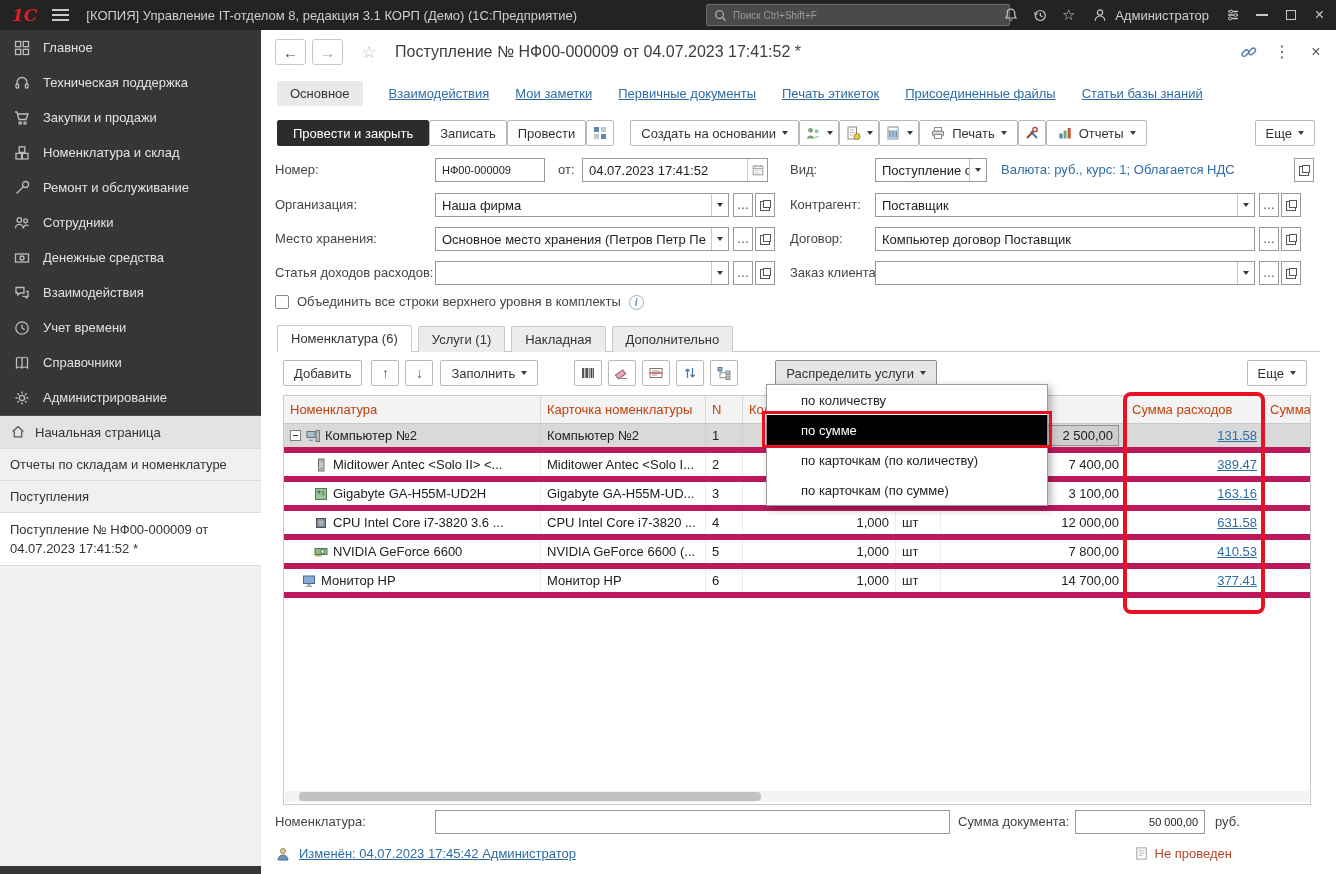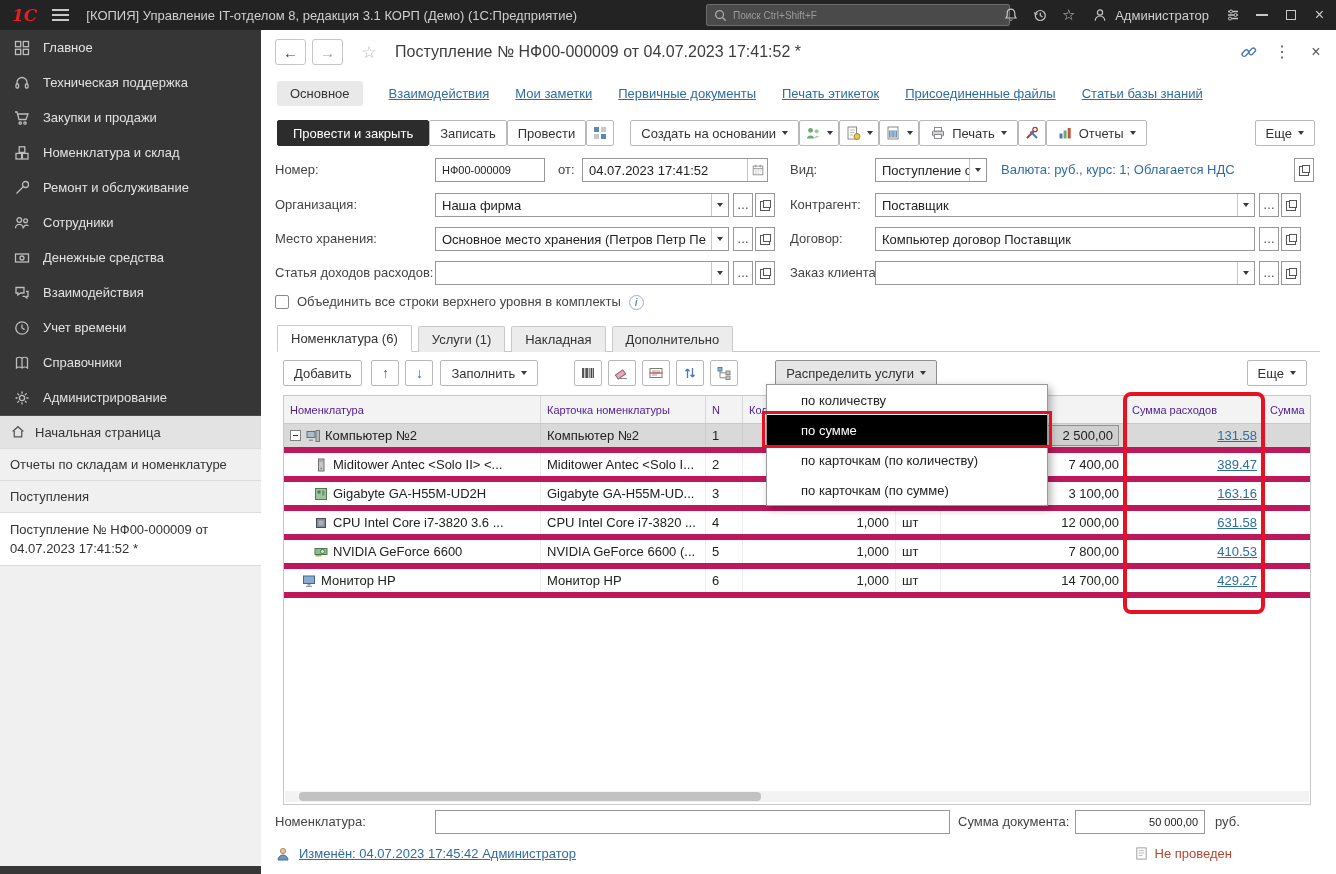--- a/index.html
+++ b/index.html
@@ -73,21 +73,21 @@
 .tabstrip{position:absolute;top:295px;left:16px;right:16px;height:27px;display:flex;gap:6px;border-bottom:1px solid #c9c9c9;align-items:flex-end}
 .tab{height:26px;border:1px solid #c9c9c9;border-bottom:none;border-radius:2px 2px 0 0;background:#ececec;padding:0 13px;display:flex;align-items:center;cursor:pointer;color:#333;margin-bottom:-1px}
 .tab.active{background:#fff;height:27px;border-bottom:1px solid #fff}
 
 .ttoolbar{position:absolute;top:330px;left:22px;right:16px;height:26px;display:flex;align-items:center}
 .ttoolbar .btn{margin-right:6px}
 .arrbtn{color:#2e6da4;font-weight:bold;font-size:14px}
 
 .grid{position:absolute;left:22px;top:365px;width:1028px;height:410px;border:1px solid #c9c9c9;background:#fff}
 .g-head{display:flex;height:28px;background:#f3f3f3;border-bottom:1px solid #c9c9c9}
-.g-head .gc{display:flex;align-items:center;padding:0 6px;border-right:1px solid #d8d8d8;font-size:11px;color:#4c1d95;overflow:hidden;white-space:nowrap;flex:none}
+.g-head .gc{display:flex;align-items:center;padding:0 6px;border-right:1px solid #d8d8d8;font-size:13px;color:#c2410c;overflow:hidden;white-space:nowrap;flex:none}
 .g-row{display:flex;height:29px;border-bottom:6px solid #be185d;background:#fff;cursor:pointer}
 .g-row .gc{display:flex;align-items:center;padding:0 6px;border-right:1px solid #ededed;overflow:hidden;white-space:nowrap;flex:none;color:#222}
 .c0{width:257px}.c1{width:165px}.c2{width:37px}.c3{width:153px}.c4{width:45px}.c5{width:185px}.c6{width:138px}.c7{width:46px;border-right:none!important}
 .num{justify-content:flex-end}
 .g-row.sel{background:#d9d9d9}
 .g-row.sel .gc{border-right-color:#cfcfcf}
 .link{color:#2e6da4;text-decoration:underline;cursor:pointer}
 .expander{width:11px;height:11px;border:1px solid #808080;background:#fff;display:flex;align-items:center;justify-content:center;margin-right:5px;flex:none;cursor:pointer}
 .minusline{width:5px;height:1px;background:#333}
 .rowico{margin-right:5px;flex:none}
@@ -779,21 +779,21 @@
       <div class="gc c3 num">
           <span>1,000</span>
         </div>
       <div class="gc c4">
           <span>шт</span>
         </div>
       <div class="gc c5 num">
           <span>14 700,00</span>
         </div>
       <div class="gc c6 num">
-          <span class="link">429.27</span>
+          <span class="link">377.41</span>
         </div>
       <div class="gc c7"></div>
     </div>
 
     <div class="hscroll">
         <div class="thumb"></div>
       </div>
   </div>
 
   <div class="commentrow">

